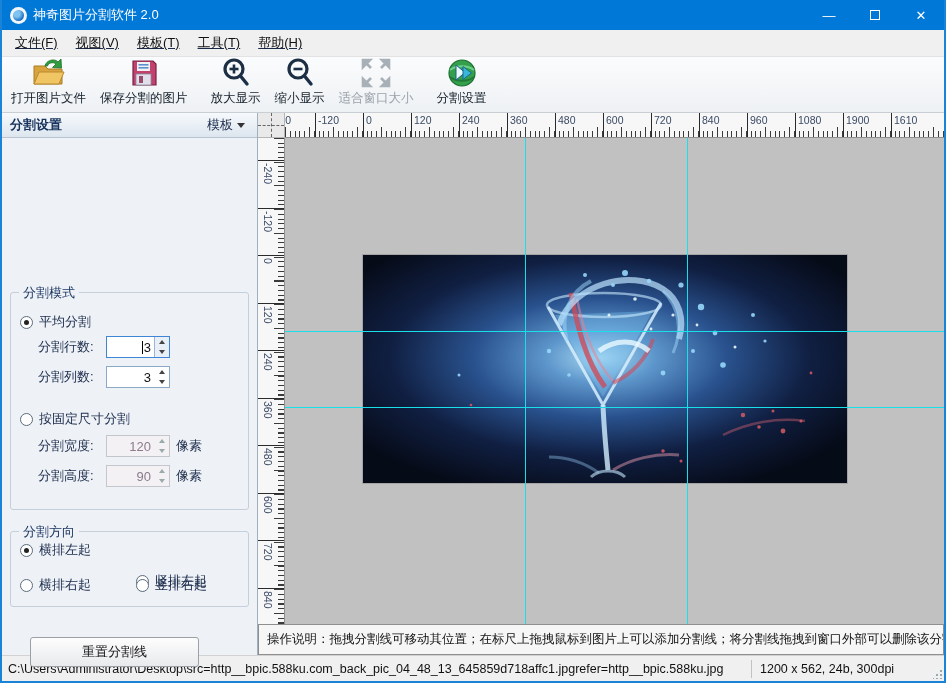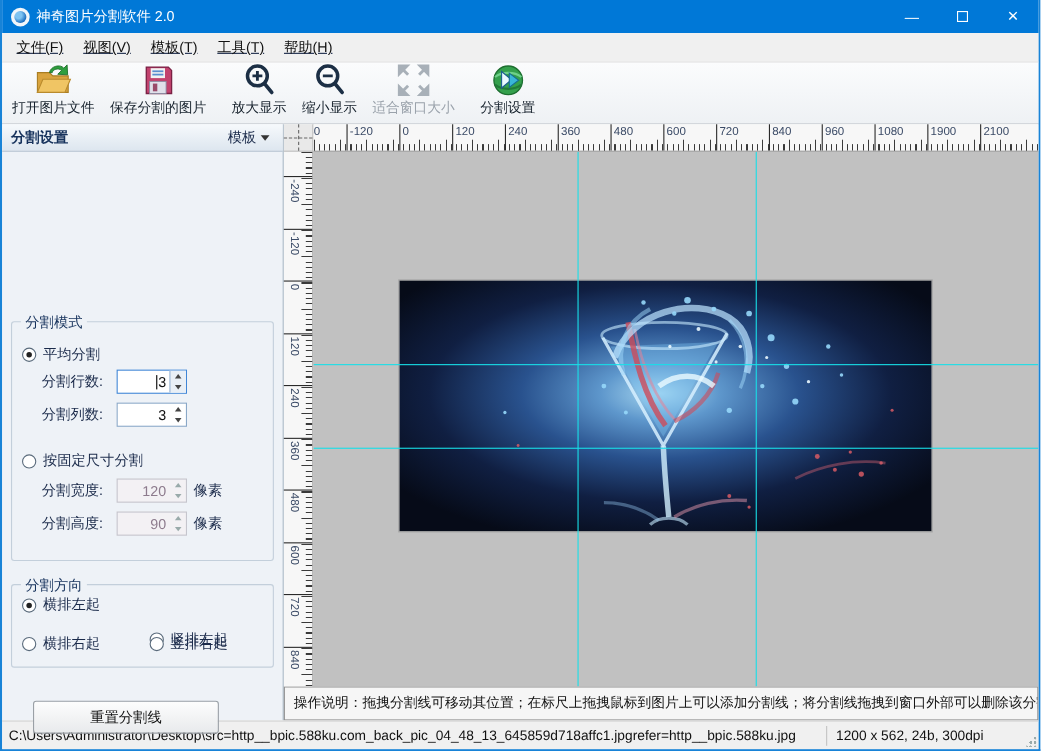--- a/index.html
+++ b/index.html
@@ -373,21 +373,21 @@
             <span class="h-lab" style="left: 369px;">720</span>
             <div class="h-tick" style="left: 414px;"></div>
             <span class="h-lab" style="left: 417px;">840</span>
             <div class="h-tick" style="left: 462px;"></div>
             <span class="h-lab" style="left: 465px;">960</span>
             <div class="h-tick" style="left: 510px;"></div>
             <span class="h-lab" style="left: 513px;">1080</span>
             <div class="h-tick" style="left: 558px;"></div>
             <span class="h-lab" style="left: 561px;">1900</span>
             <div class="h-tick" style="left: 606px;"></div>
-            <span class="h-lab" style="left: 609px;">2100</span>
+            <span class="h-lab" style="left: 609px;">1610</span>
           </div>
       </div>
       <div class="canvas-row">
         <div class="vruler" id="vruler">
           <div class="medium"></div>
           <div class="minor"></div>
         <div class="v-tick" style="top: 22px;"></div>
             <span class="v-lab" style="top: 25px;">-240</span>
             <div class="v-tick" style="top: 69.5px;"></div>
             <span class="v-lab" style="top: 72.5px;">-120</span>

